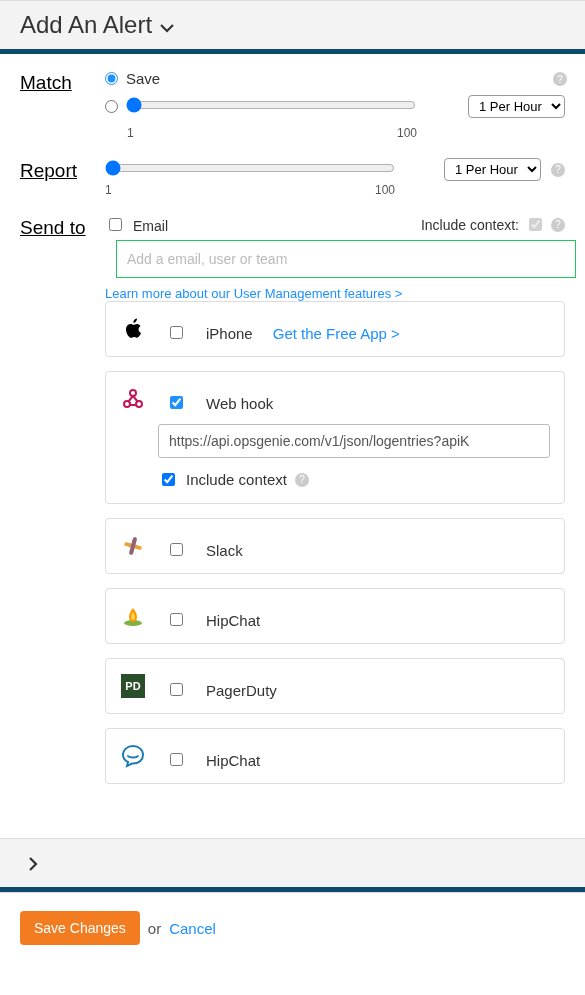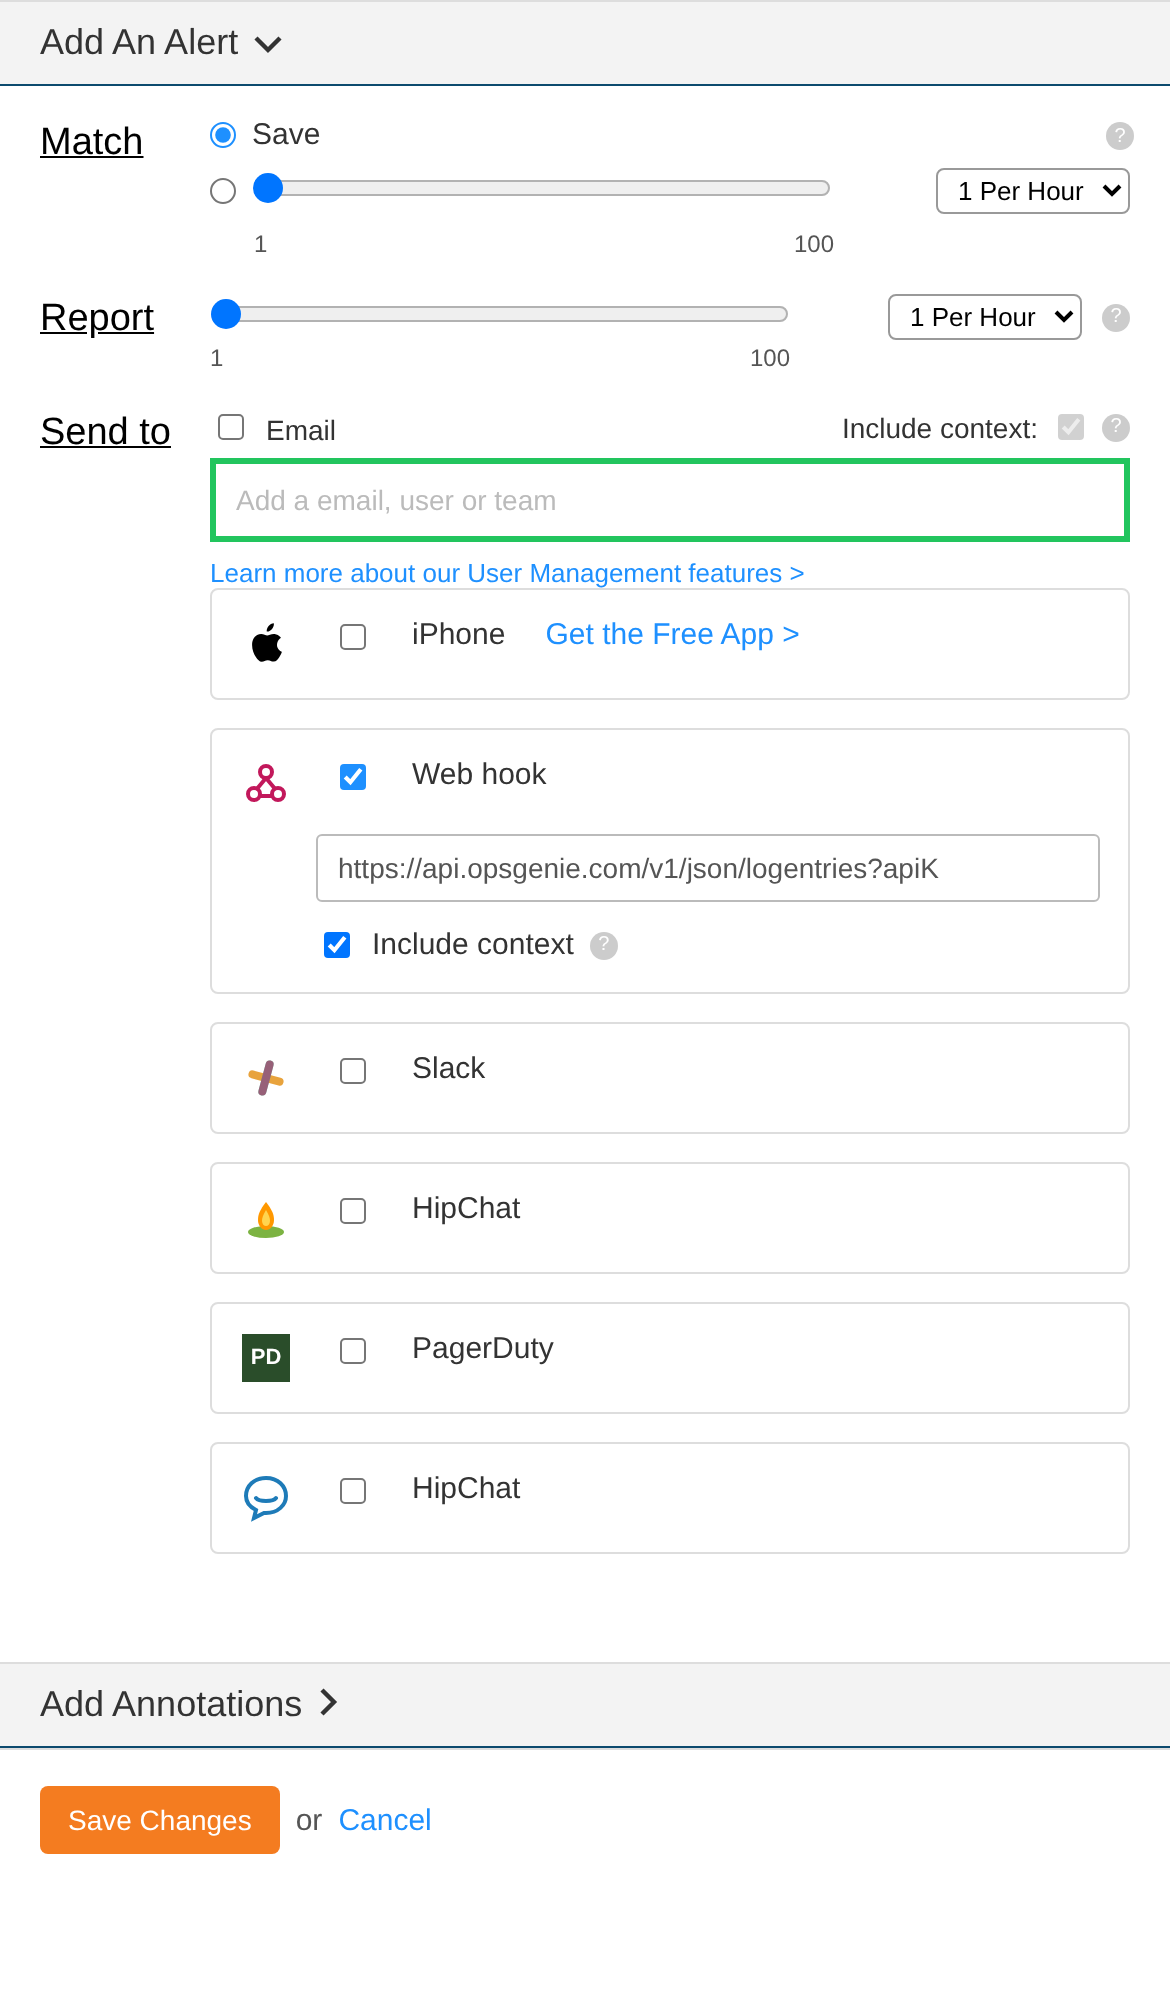--- a/index.html
+++ b/index.html
@@ -8,23 +8,23 @@
     padding: 0;
     font-family: -apple-system, "Helvetica Neue", Arial, sans-serif;
     font-size: 14px;
     color: #333;
     background: #fff;
     width: 585px;
   }
   .section-header {
     background: #f3f3f3;
     border-top: 1px solid #ddd;
-    border-bottom: 1px solid #0c4a6e;
+    border-bottom: 5px solid #0c4a6e;
     padding: 10px 20px;
-    font-size: 18px;
+    font-size: 24px;
     font-weight: 400;
     color: #333;
     display: flex;
     align-items: center;
     text-align: right;
   }
   .section-header .chev { margin-left: 8px; }
   .panel-body {
     padding: 16px 20px 40px 20px;
   }
@@ -102,25 +102,26 @@
   .context-line {
     display: flex;
     align-items: center;
     justify-content: flex-end;
     gap: 6px;
     font-size: 14px;
     color: #333;
   }
   .email-input {
     width: 100%;
-    border: 3px solid #22c55e;
+    border: 1px solid #22c55e;
     padding: 10px 10px;
     font-size: 14px;
     color: #999;
     margin-top: 6px;
+    margin-left: 11px;
   }
   .email-input::placeholder { color: #bbb; }
   .link {
     color: #1e90ff;
     font-size: 13px;
     text-decoration: none;
     display: inline-block;
     margin-top: 8px;
     cursor: pointer;
   }
@@ -136,21 +137,21 @@
     vertical-align: 1px;
   }
   .option-box {
     border: 1px solid #ddd;
     border-radius: 4px;
     padding: 14px 14px;
     margin-bottom: 14px;
   }
   .option-row {
     display: flex;
-    align-items: flex-start;
+    align-items: flex-end;
     gap: 20px;
   }
   .option-row input[type=checkbox] {
     accent-color: #1e90ff;
   }
   .option-label {
     font-size: 15px;
     color: #333;
   }
   .option-link {
@@ -380,21 +381,20 @@
           <input type="checkbox" style="">
           <span class="option-label">HipChat</span>
         </div>
       </div>
 
     </div>
   </div>
 </div>
 
 <div class="section-header">
-  <span>Add Annotations</span>
   <span class="chev">
     <svg width="10" height="14" viewBox="0 0 10 14">
         <path d="M2 1 L8 7 L2 13" fill="none" stroke="#333" stroke-width="2.2"></path>
       </svg>
   </span>
 </div>
 
 <div class="footer">
   <button class="save-btn">Save Changes</button>
   <span class="or-text">or</span>

